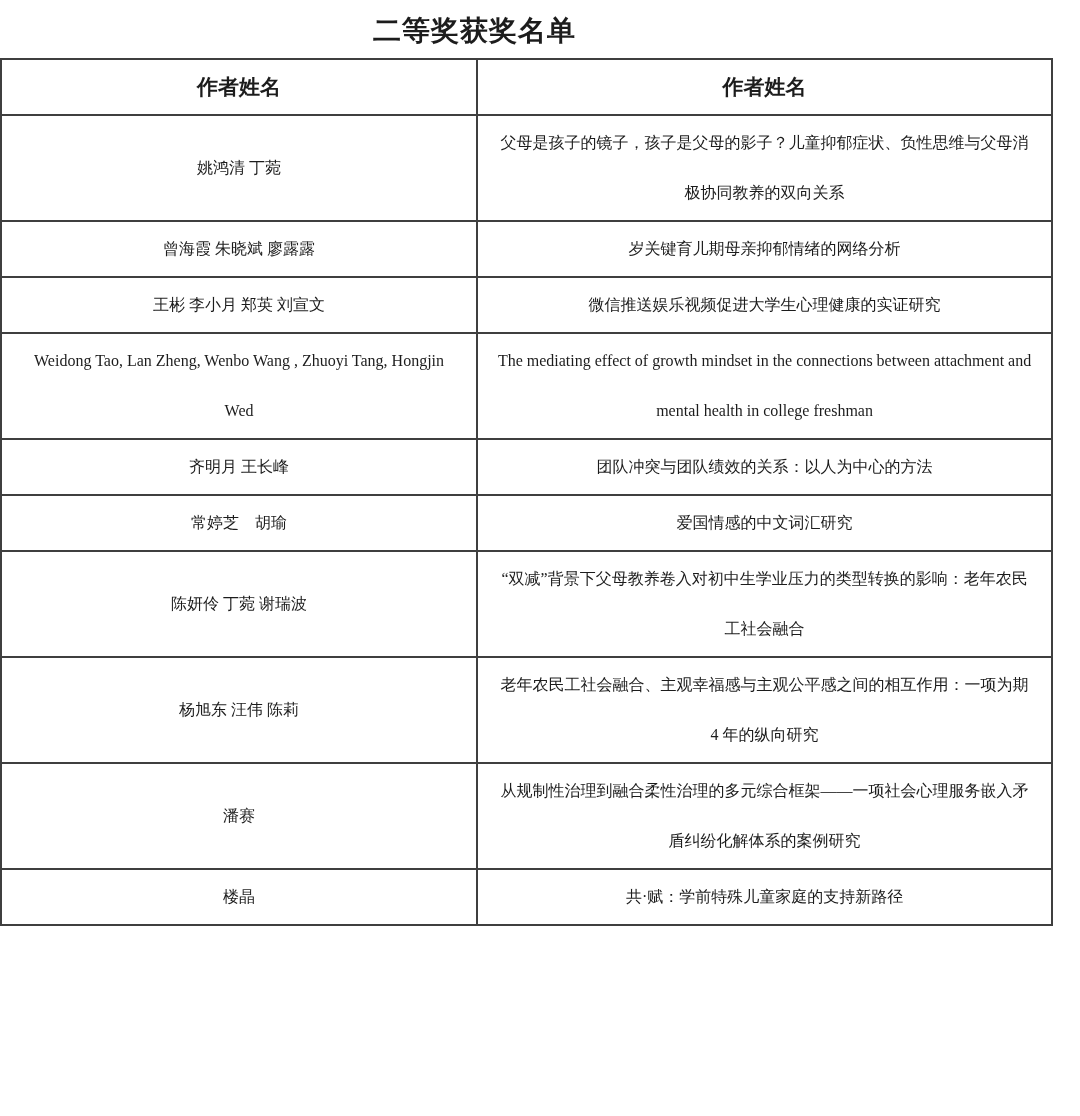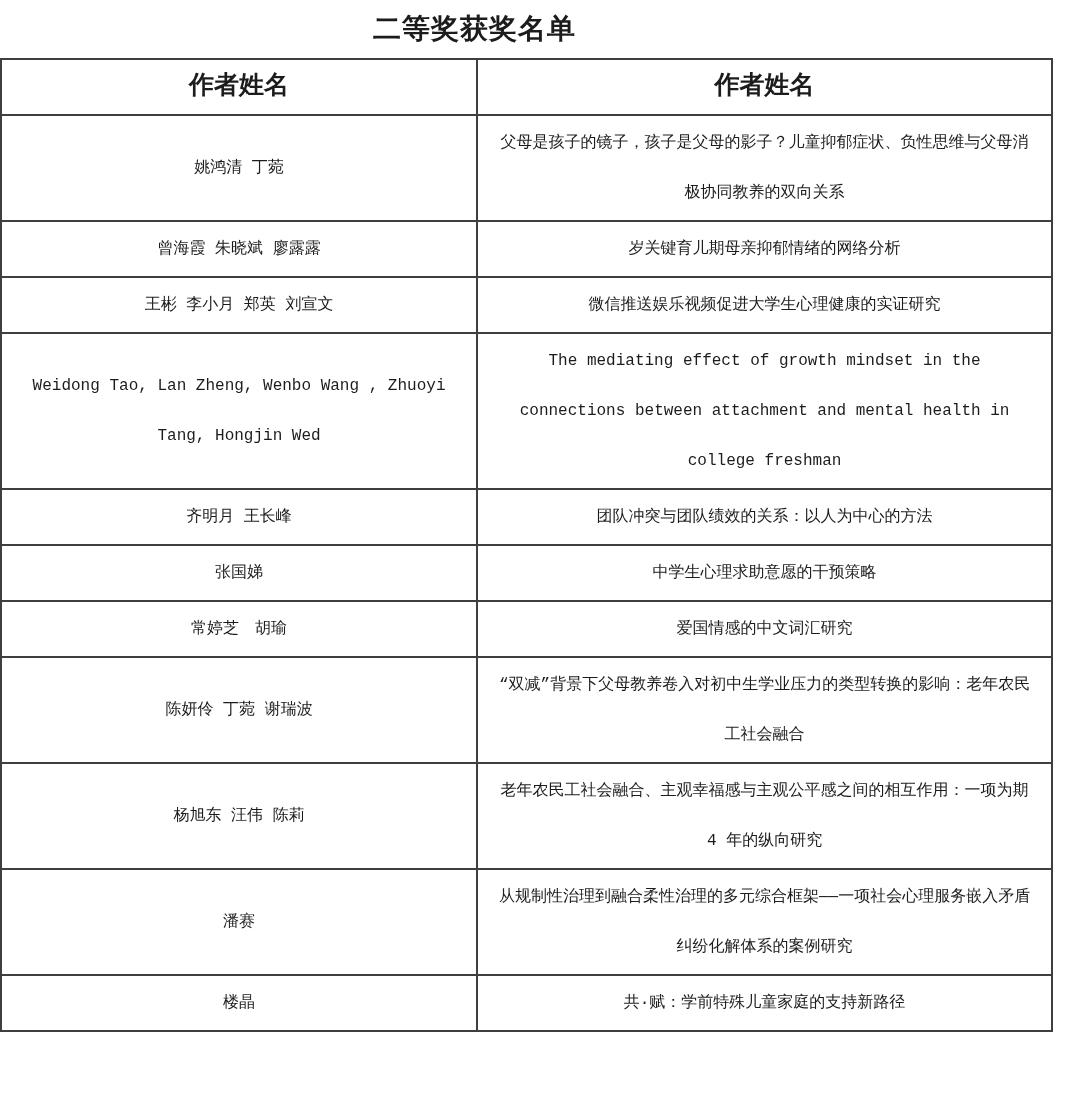--- a/index.html
+++ b/index.html
@@ -10,21 +10,20 @@
   }
   body {
     font-family: "Liberation Serif", "DejaVu Serif", serif;
     color: #1c1c1c;
     height: 1116px;
     overflow: hidden;
   }
   .page {
     width: 949px;
     box-sizing: border-box;
-    font-family: Liberation Mono, monospace;
   }
   .doc-title {
     margin: 0;
     padding: 14px 0 10px 0;
     text-align: center;
     font-size: 28px;
     line-height: 34px;
     font-weight: bold;
     letter-spacing: 1px;
   }
@@ -43,21 +42,21 @@
     text-align: center;
     vertical-align: middle;
     font-size: 16px;
     line-height: 50px;
     padding: 2px 18px;
     word-break: break-word;
     overflow-wrap: break-word;
   }
   table.awards-table th {
     font-weight: bold;
-    font-size: 25px;
+    font-size: 21px;
   }
 </style>
 </head>
 <body>
 
 <div class="page">
   <h1 class="doc-title">二等奖获奖名单</h1>
 
   <table class="awards-table">
     <colgroup>
@@ -85,24 +84,20 @@
         </tr>
         <tr>
           <td>Weidong Tao, Lan Zheng, Wenbo Wang , Zhuoyi Tang, Hongjin Wed</td>
           <td>The mediating effect of growth mindset in the connections between attachment and mental health in college freshman</td>
         </tr>
         <tr>
           <td>齐明月 王长峰</td>
           <td>团队冲突与团队绩效的关系：以人为中心的方法</td>
         </tr>
         <tr>
-          <td>张国娣</td>
-          <td>中学生心理求助意愿的干预策略</td>
-        </tr>
-        <tr>
           <td>常婷芝　胡瑜</td>
           <td>爱国情感的中文词汇研究</td>
         </tr>
         <tr>
           <td>陈妍伶 丁菀 谢瑞波</td>
           <td>“双减”背景下父母教养卷入对初中生学业压力的类型转换的影响：老年农民工社会融合</td>
         </tr>
         <tr>
           <td>杨旭东 汪伟 陈莉</td>
           <td>老年农民工社会融合、主观幸福感与主观公平感之间的相互作用：一项为期 4 年的纵向研究</td>

